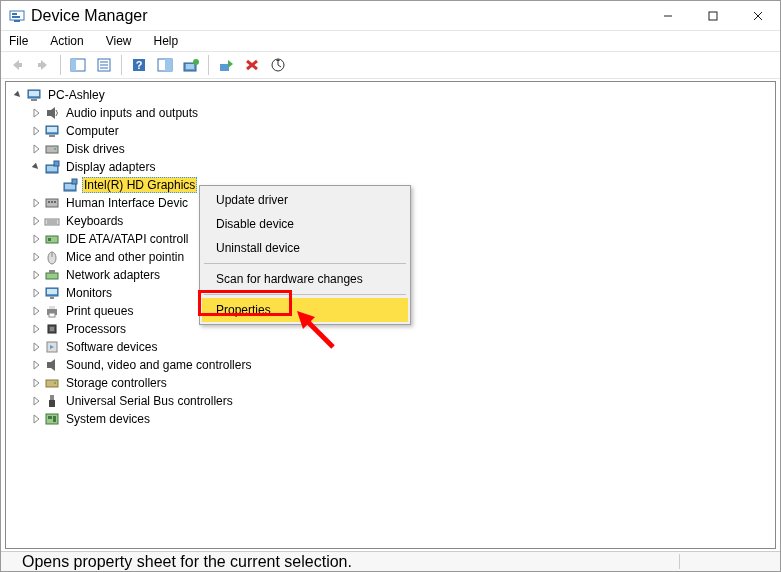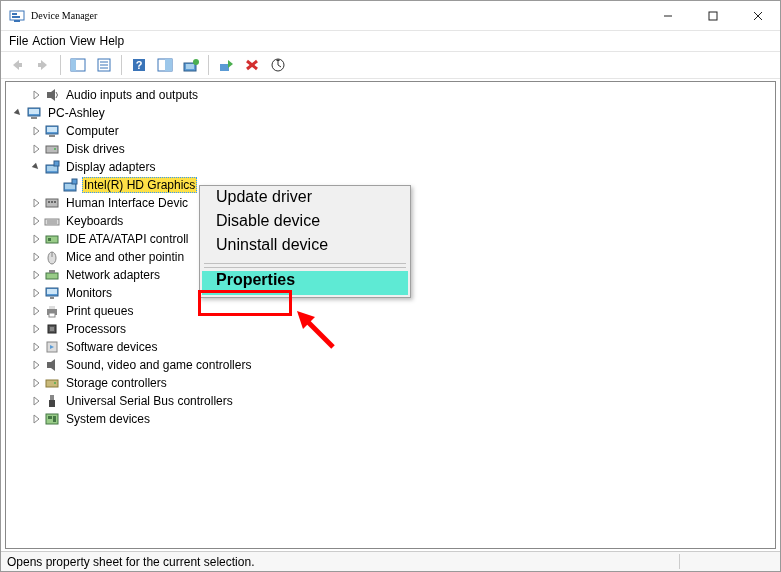--- a/index.html
+++ b/index.html
@@ -16,30 +16,30 @@
   }
   
   .titlebar {
     height: 30px;
     display: flex;
     align-items: center;
     padding-left: 8px;
     border-bottom: 1px solid #e5e5e5;
   }
   .titlebar .icon { width: 16px; height: 16px; margin-right: 6px; display:inline-flex; }
-  .titlebar .title { flex: 1; font-size: 10px; font-family: Liberation Serif, serif; }
+  .titlebar .title { flex: 1; font-size: 16px; }
   .winbtns { display:flex; height:100%; }
   .winbtn { width:45px; display:flex; align-items:center; justify-content:center; }
   .winbtn svg { stroke:#222; }
   
   .menubar {
     height: 20px;
     display: flex;
     align-items: center;
-    gap: 4px;
+    gap: 22px;
     padding: 0 8px;
   }
   .menubar span { cursor: default; }
   
   .toolbar {
     height: 28px;
     border-top: 1px solid #e5e5e5;
     border-bottom: 1px solid #e5e5e5;
     display:flex;
     align-items:center;
@@ -92,28 +92,28 @@
     width: 212px;
     background:#f0f0f0;
     border:1px solid #a0a0a0;
     box-shadow: 2px 2px 4px rgba(0,0,0,0.25);
     padding: 2px;
     z-index: 50;
   }
   .ctxitem {
     height: 24px;
     display:flex;
-    align-items:flex-start;
+    align-items:center;
     padding-left: 14px;
-    font-size:16px;
+    font-size:12px;
   }
   .ctxsep { height:1px; background:#c0c0c0; margin:3px 2px;}
   .ctxitem.sel {
-    background:#5eead4;
-    font-weight:bold;
+    background:#fde047;
+    font-weight:normal;
   }
   
   .redbox {
     position:absolute;
     left: 197px;
     top: 289px;
     width: 94px;
     height: 26px;
     border:3px solid #ff0000;
     z-index:60;
@@ -128,22 +128,22 @@
     pointer-events:none;
   }
   
   .status {
     position:absolute;
     left:0; right:0; bottom:0;
     height:20px;
     border-top:1px solid #ccc;
     display:flex;
     align-items:center;
-    padding-left:6px;
-    font-size:12px;
+    padding-left:21px;
+    font-size:16px;
     background:#f7f7f7;
   }
   .status-sep {
     position:absolute;
     right:100px;
     top:2px; bottom:2px;
     width:1px;
     background:#ccc;
   }
 </style>
@@ -252,49 +252,49 @@
       <svg width="16" height="14">
         <circle cx="8" cy="7" r="6" fill="none" stroke="#333" stroke-width="1"></circle>
         <path d="M8 3 L8 7 L11 9" fill="none" stroke="#333"></path>
         <path d="M8 1 L6 3 L10 3 Z" fill="#333"></path>
       </svg>
     </div>
 </div>
 
 <div class="treewrap">
   <div class="tree" id="tree">
+      <div class="row" style="padding-left:4px">
+        <span class="tw">
+          <svg width="10" height="10">
+            <path d="M2 2 L8 5 L2 8 Z" fill="#555" transform="rotate(45 5 5)"></path>
+          </svg>
+        </span>
+        <span class="devicon">
+          <svg width="16" height="16">
+            <rect x="2" y="3" width="12" height="8" fill="#5b9bd5" stroke="#2e5d8a"></rect>
+            <rect x="3" y="4" width="10" height="5" fill="#cde6f8"></rect>
+            <rect x="5" y="12" width="6" height="2" fill="#888"></rect>
+          </svg>
+        </span>
+        <span class="label">PC-Ashley</span>
+      </div>
       <div class="row" style="padding-left:22px">
         <span class="tw">
           <svg width="10" height="10">
             <path d="M3 1 L8 5 L3 9 Z" fill="none" stroke="#888"></path>
           </svg>
         </span>
         <span class="devicon">
           <svg width="16" height="16">
             <rect x="3" y="5" width="4" height="6" fill="#666"></rect>
             <path d="M7 5 L11 2 L11 14 L7 11 Z" fill="#666"></path>
             <path d="M12 5 Q15 8 12 11" fill="none" stroke="#666"></path>
           </svg>
         </span>
         <span class="label">Audio inputs and outputs</span>
-      </div>
-      <div class="row" style="padding-left:4px">
-        <span class="tw">
-          <svg width="10" height="10">
-            <path d="M2 2 L8 5 L2 8 Z" fill="#555" transform="rotate(45 5 5)"></path>
-          </svg>
-        </span>
-        <span class="devicon">
-          <svg width="16" height="16">
-            <rect x="2" y="3" width="12" height="8" fill="#5b9bd5" stroke="#2e5d8a"></rect>
-            <rect x="3" y="4" width="10" height="5" fill="#cde6f8"></rect>
-            <rect x="5" y="12" width="6" height="2" fill="#888"></rect>
-          </svg>
-        </span>
-        <span class="label">PC-Ashley</span>
       </div>
       <div class="row" style="padding-left:22px">
         <span class="tw">
           <svg width="10" height="10">
             <path d="M3 1 L8 5 L3 9 Z" fill="none" stroke="#888"></path>
           </svg>
         </span>
         <span class="devicon">
           <svg width="16" height="16">
             <rect x="2" y="3" width="12" height="8" fill="#5b9bd5" stroke="#2e5d8a"></rect>
@@ -538,20 +538,23 @@
   <div class="ctxitem">
       <span>Update driver</span>
     </div>
     <div class="ctxitem">
       <span>Disable device</span>
     </div>
     <div class="ctxitem">
       <span>Uninstall device</span>
     </div>
   <div class="ctxsep"></div>
+  <div class="ctxitem">
+      <span>Scan for hardware changes</span>
+    </div>
   <div class="ctxsep"></div>
   <div class="ctxitem sel">
     <span>Properties</span>
   </div>
 </div>
 
 <div class="redbox"></div>
 
 <svg class="redarrow" width="50" height="50">
   <line x1="40" y1="40" x2="14" y2="14" stroke="#ff0000" stroke-width="5"></line>

